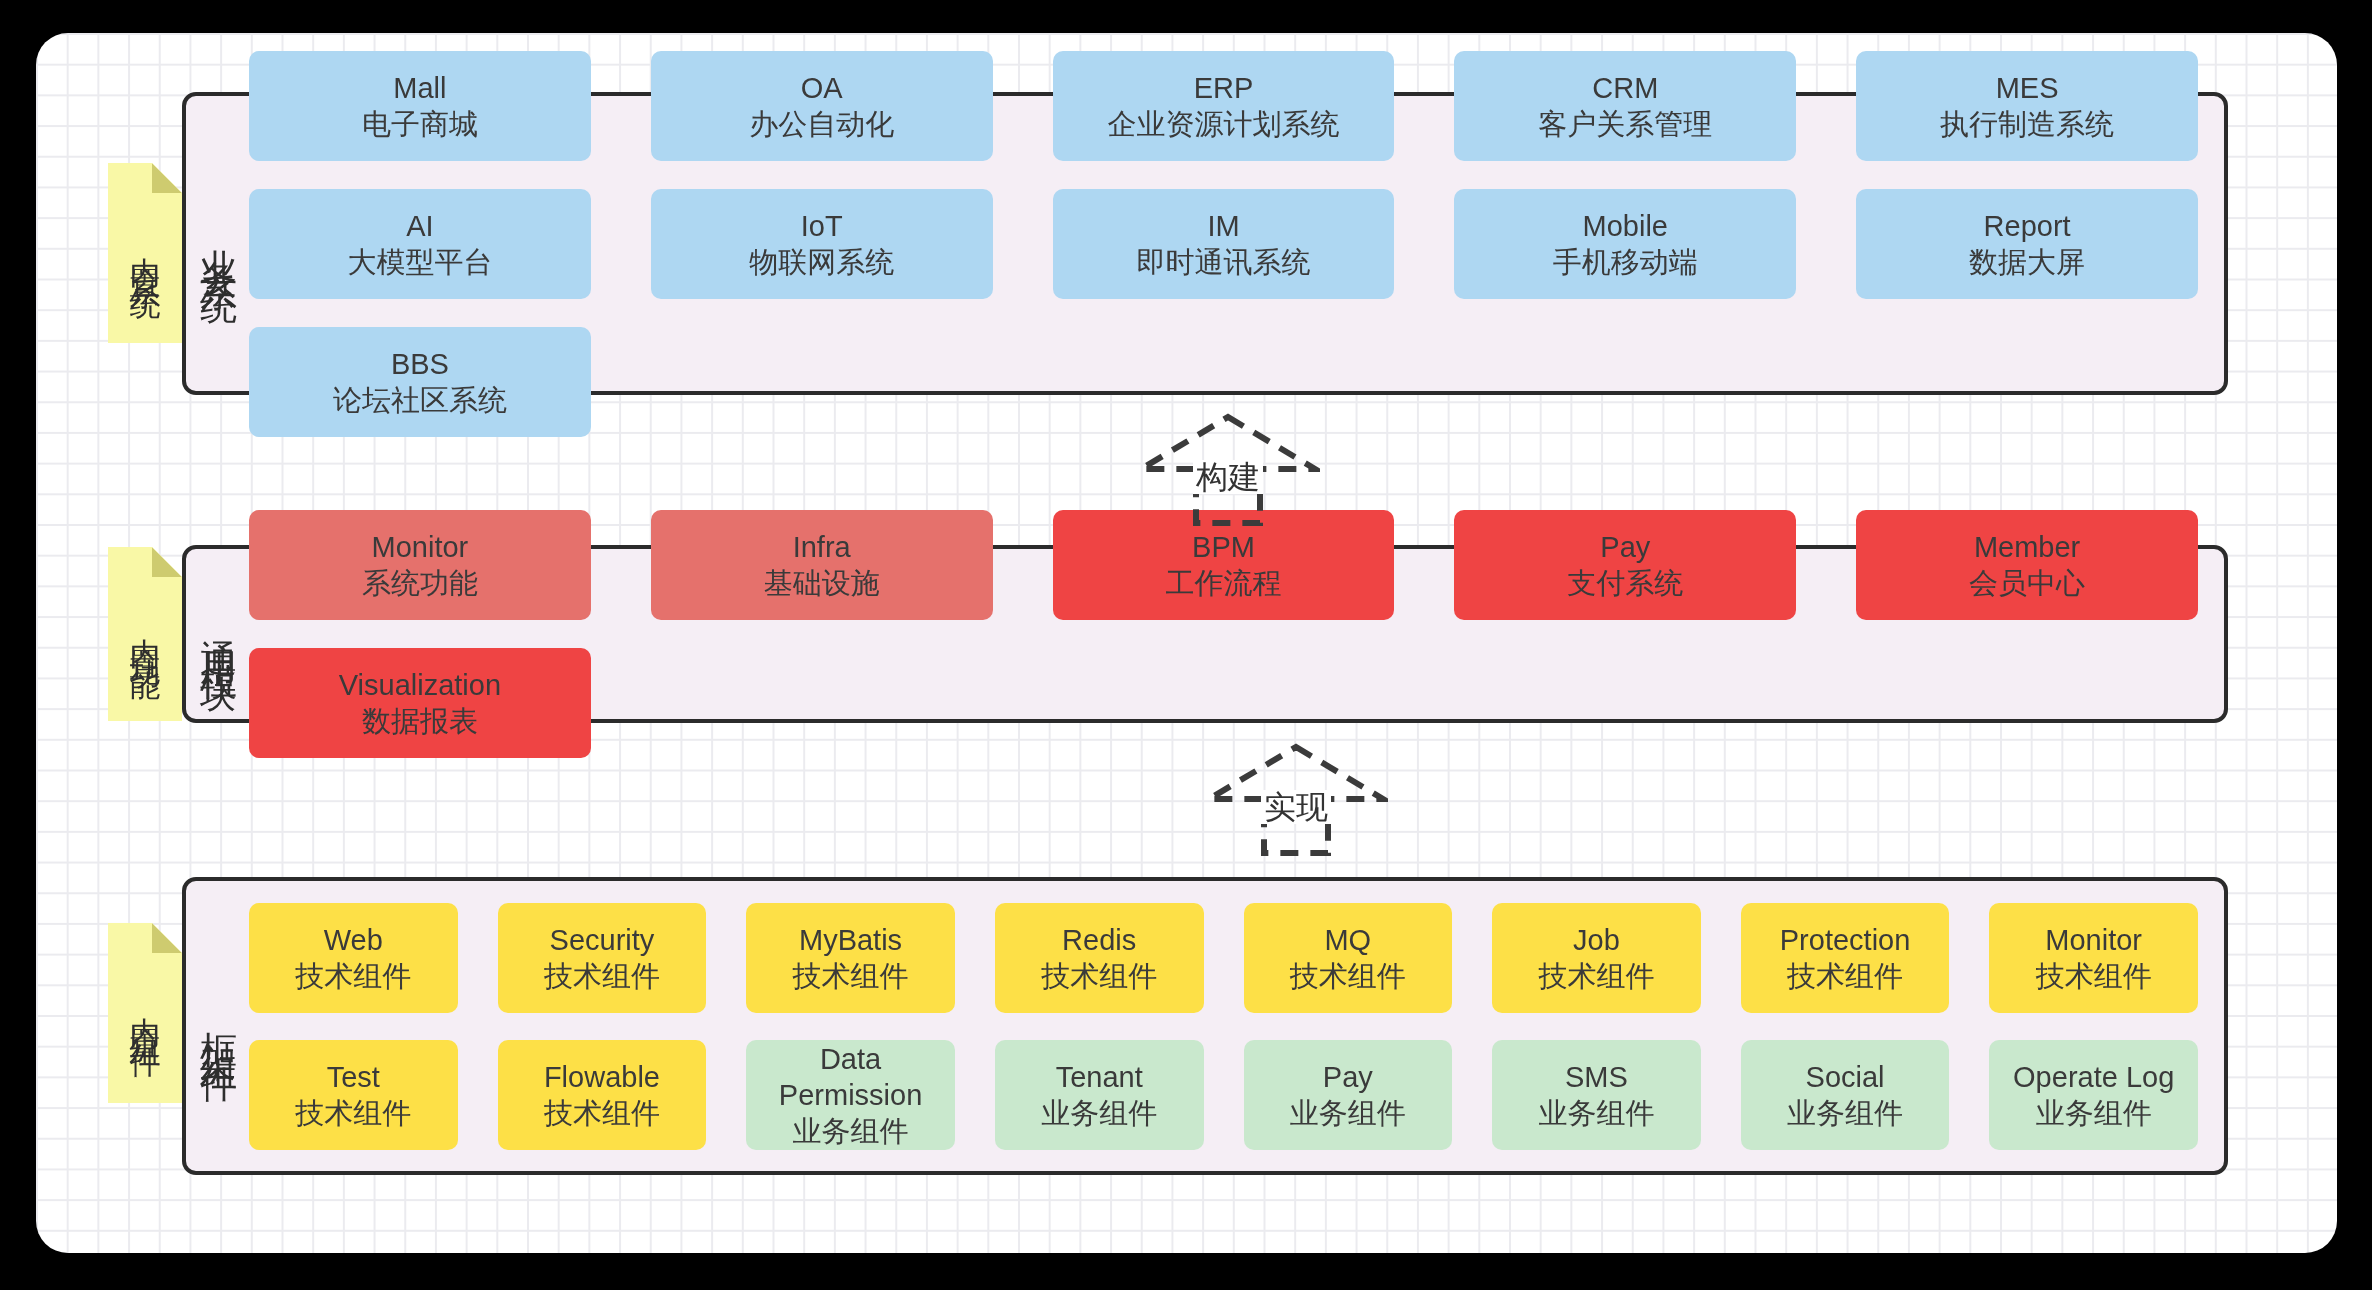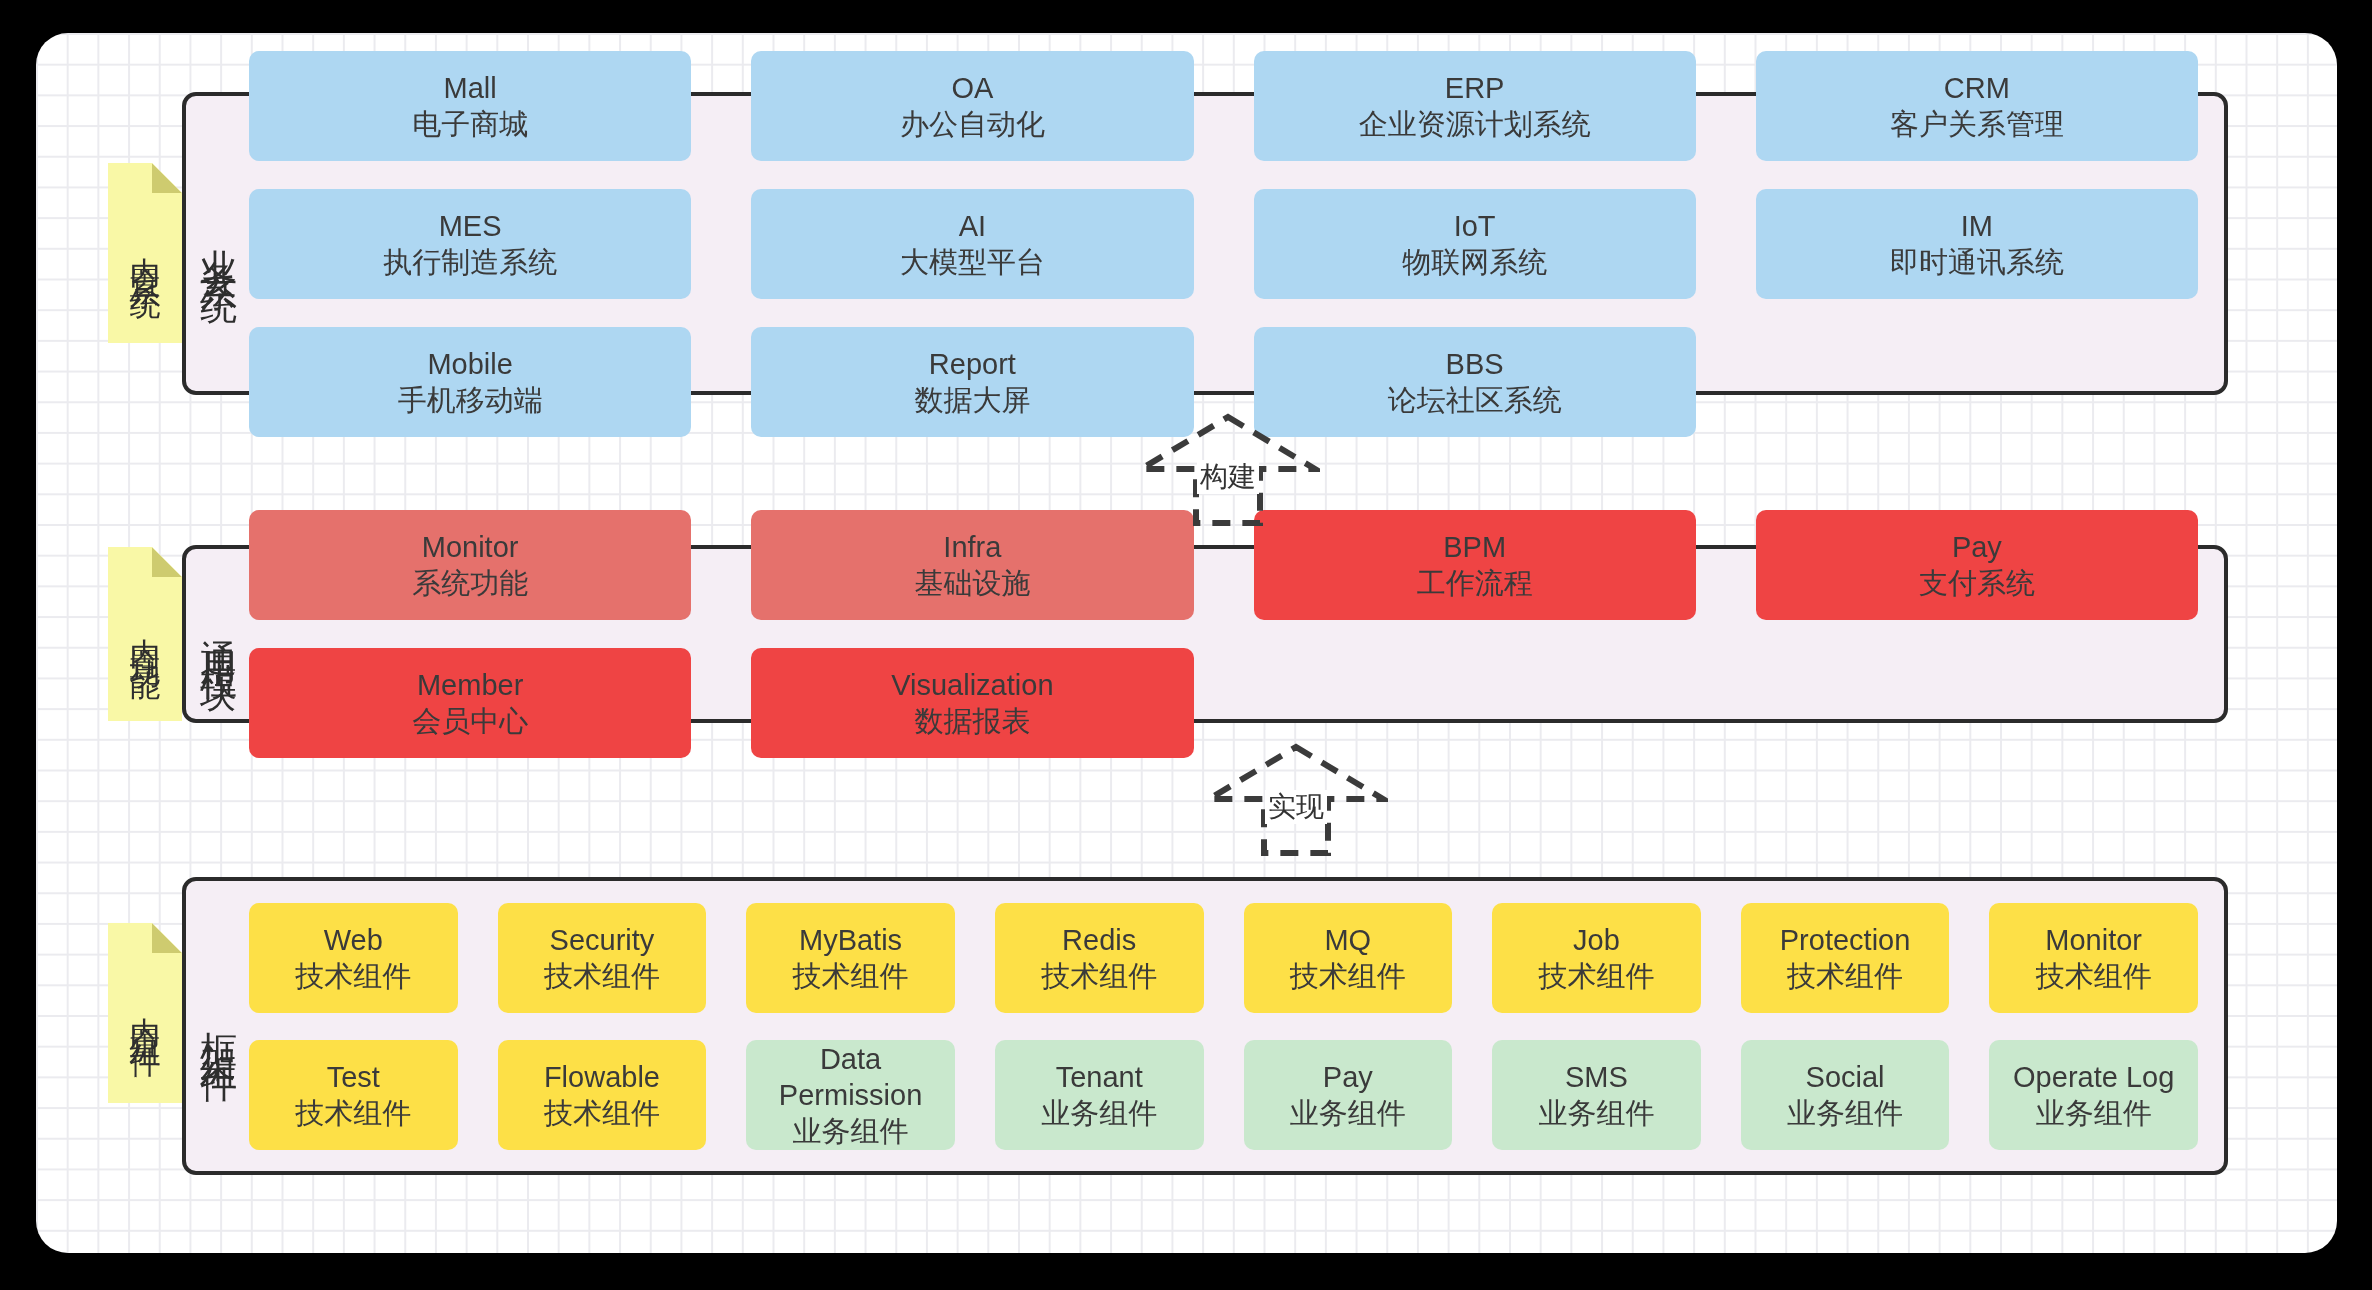--- a/index.html
+++ b/index.html
@@ -12,21 +12,21 @@
           background-size:30.7px 30.7px;}
   .band{position:absolute;left:146px;width:2046px;box-sizing:border-box;
         border:4px solid #2b2b2b;border-radius:14px;background:#f5eef5;
         display:flex;align-items:center;z-index:2;}
   #band1{top:59px;height:303px;}
   #band2{top:512px;height:178px;}
   #band3{top:844px;height:298px;}
   .band-label{writing-mode:vertical-rl;text-orientation:upright;font-size:37px;
               letter-spacing:12px;color:#2e2e2e;margin:0 4px 0 14px;line-height:1;}
   .boxgrid{flex:1;display:grid;gap:28px 60px;margin-right:26px;margin-left:8px;}
-  #band1 .boxgrid,#band2 .boxgrid{grid-template-columns:repeat(4,1fr);}
+  #band1 .boxgrid,#band2 .boxgrid{grid-template-columns:repeat(5,1fr);}
   #band3 .boxgrid{grid-template-columns:repeat(8,1fr);gap:27px 40px;}
   .node{height:110px;border-radius:10px;display:flex;flex-direction:column;
         justify-content:center;align-items:center;text-align:center;
         font-size:29px;line-height:36px;color:#3a3a3a;padding:0 6px;box-sizing:border-box;}
   .blue{background:#aed7f2;}
   .red-dark{background:#e5716c;}
   .red-light{background:#ef4444;}
   .green-dark{background:#fde047;}
   .green-light{background:#c9e8cd;}
   .sticky{position:absolute;left:72px;width:74px;background:#f9f8a6;z-index:1;
@@ -37,21 +37,21 @@
   #sticky3{top:890px;height:180px;}
   .fold{position:absolute;top:0;right:0;width:30px;height:30px;background:#cecb6f;
         clip-path:polygon(0 0,100% 100%,0 100%);}
   .sticky-text{writing-mode:vertical-rl;text-orientation:upright;font-size:31px;
                letter-spacing:10px;color:#2e2e2e;line-height:1;}
   .arrow{position:absolute;width:184px;height:116px;z-index:3;}
   #arrow1{left:1100px;top:379px;}
   #arrow2{left:1168px;top:709px;}
   .arrow svg{display:block;width:100%;height:100%;}
   .arrow-label{position:absolute;left:50%;top:48px;transform:translateX(-50%);
-               background:#fff;font-size:28px;line-height:34px;padding:0 3px;color:#333;
+               background:#fff;font-size:32px;line-height:34px;padding:0 3px;color:#333;
                white-space:nowrap;}
 </style>
 </head>
 <body>
 
 <div id="stage">
   <div class="canvas">
 
     <div class="sticky" id="sticky1">
       <div class="fold"></div>

